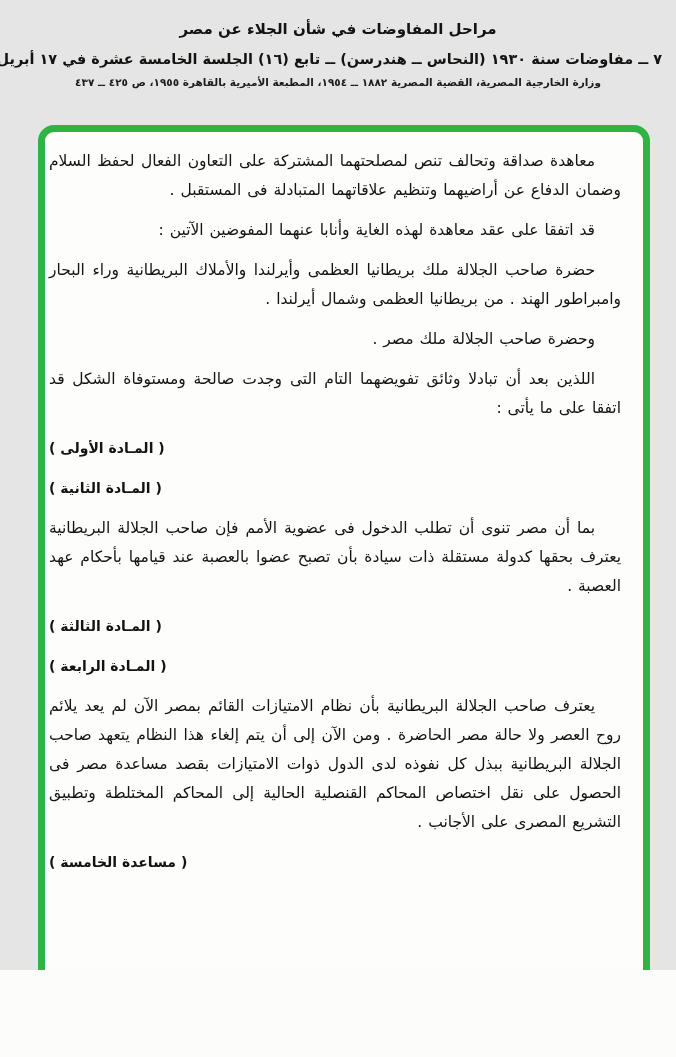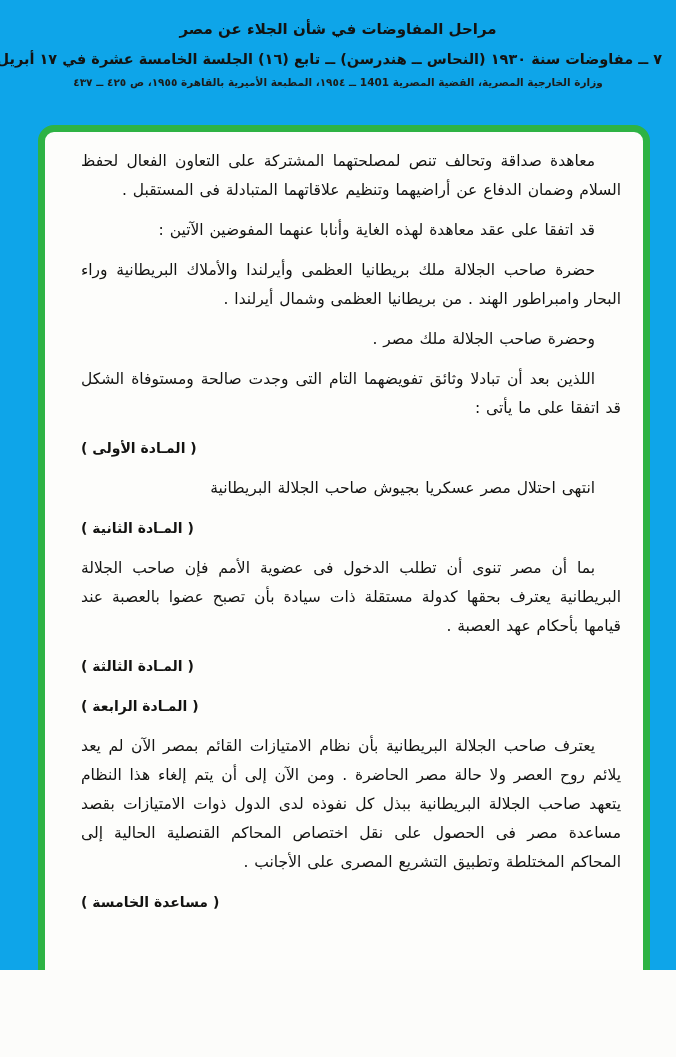--- a/index.html
+++ b/index.html
@@ -4,21 +4,21 @@
 <style>
   html, body {
     margin: 0;
     padding: 0;
     background: #fcfcfa;
   }
   .page {
     position: relative;
     width: 676px;
     height: 970px;
-    background: #0ea5e9;
+    background: #e5e5e5;
     font-family: "DejaVu Sans", sans-serif;
     color: #131311;
     direction: rtl;
     overflow: hidden;
   }
   
   .header {
     position: absolute;
     top: 20px;
     left: 0;
@@ -47,21 +47,21 @@
   .frame {
     position: absolute;
     top: 125px;
     left: 38px;
     width: 612px;
     height: 888px;
     box-sizing: border-box;
     border: 7px solid #2eb344;
     border-radius: 16px;
     background: #fdfdfb;
-    padding: 15px 22px 0 36px;
+    padding: 15px 22px 0 4px;
     overflow: hidden;
   }
   .doc-p {
     margin: 0 0 11px 0;
     font-size: 15.5px;
     line-height: 29px;
     text-align: justify;
     text-indent: 26px;
     word-spacing: 1px;
   }
@@ -85,31 +85,30 @@
   }
 </style>
 </head>
 <body>
 
 <div class="page">
 
   <div class="header">
     <div class="h-title">مراحل المفاوضات في شأن الجلاء عن مصر</div>
     <div class="h-session">٧ ــ مفاوضات سنة ١٩٣٠ (النحاس ــ هندرسن) ــ تابع (١٦) الجلسة الخامسة عشرة في ١٧ أبريل ١٩٣٠</div>
-    <div class="h-source">وزارة الخارجية المصرية، القضية المصرية 1401 ــ ١٩٥٤، المطبعة الأميرية بالقاهرة ١٩٥٥، ص ٤٢٥ ــ ٤٣٧</div>
+    <div class="h-source">وزارة الخارجية المصرية، القضية المصرية ١٨٨٢ ــ ١٩٥٤، المطبعة الأميرية بالقاهرة ١٩٥٥، ص ٤٢٥ ــ ٤٣٧</div>
   </div>
 
   <div class="frame" style="border-color: rgb(46, 179, 68);">
     <p class="doc-p">معاهدة صداقة وتحالف تنص لمصلحتهما المشتركة على التعاون الفعال لحفظ السلام وضمان الدفاع عن أراضيهما وتنظيم علاقاتهما المتبادلة فى المستقبل .</p>
     <p class="doc-p">قد اتفقا على عقد معاهدة لهذه الغاية وأنابا عنهما المفوضين الآتين :</p>
     <p class="doc-p">حضرة صاحب الجلالة ملك بريطانيا العظمى وأيرلندا والأملاك البريطانية وراء البحار وامبراطور الهند . من بريطانيا العظمى وشمال أيرلندا .</p>
     <p class="doc-p">وحضرة صاحب الجلالة ملك مصر .</p>
     <p class="doc-p">اللذين بعد أن تبادلا وثائق تفويضهما التام التى وجدت صالحة ومستوفاة الشكل قد اتفقا على ما يأتى :</p>
     <p class="article-head">( المـادة الأولى )</p>
-    <p class="doc-p">انتهى احتلال مصر عسكريا بجيوش صاحب الجلالة البريطانية</p>
     <p class="article-head">( المـادة الثانية )</p>
     <p class="doc-p">بما أن مصر تنوى أن تطلب الدخول فى عضوية الأمم فإن صاحب الجلالة البريطانية يعترف بحقها كدولة مستقلة ذات سيادة بأن تصبح عضوا بالعصبة عند قيامها بأحكام عهد العصبة .</p>
     <p class="article-head">( المـادة الثالثة )</p>
     <p class="article-head">( المـادة الرابعة )</p>
     <p class="doc-p">يعترف صاحب الجلالة البريطانية بأن نظام الامتيازات القائم بمصر الآن لم يعد يلائم روح العصر ولا حالة مصر الحاضرة . ومن الآن إلى أن يتم إلغاء هذا النظام يتعهد صاحب الجلالة البريطانية ببذل كل نفوذه لدى الدول ذوات الامتيازات بقصد مساعدة مصر فى الحصول على نقل اختصاص المحاكم القنصلية الحالية إلى المحاكم المختلطة وتطبيق التشريع المصرى على الأجانب .</p>
     <p class="article-head">( مساعدة الخامسة )</p>
 
   </div>
 
   <div class="footer">٧</div>

